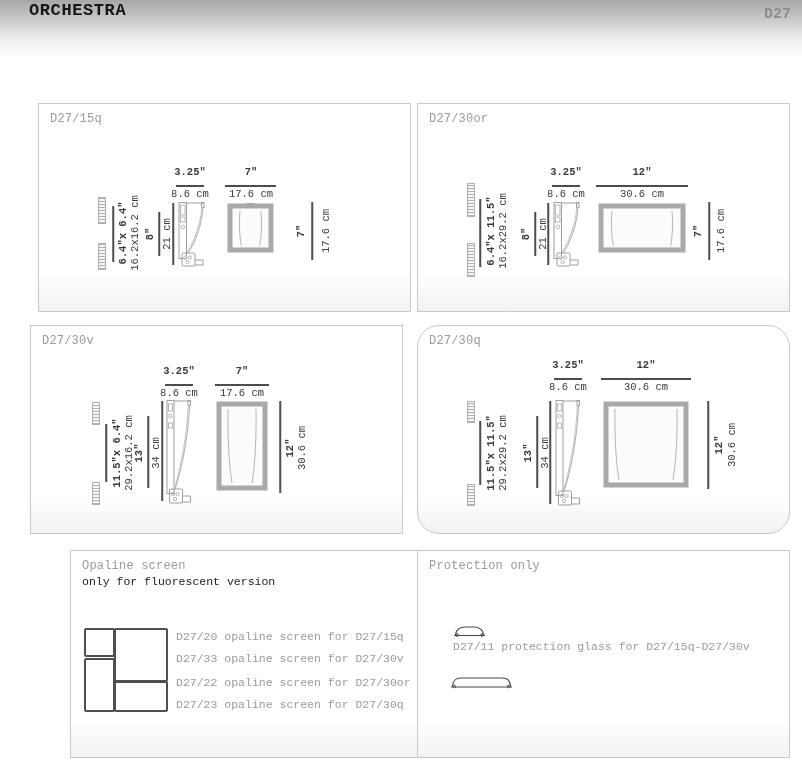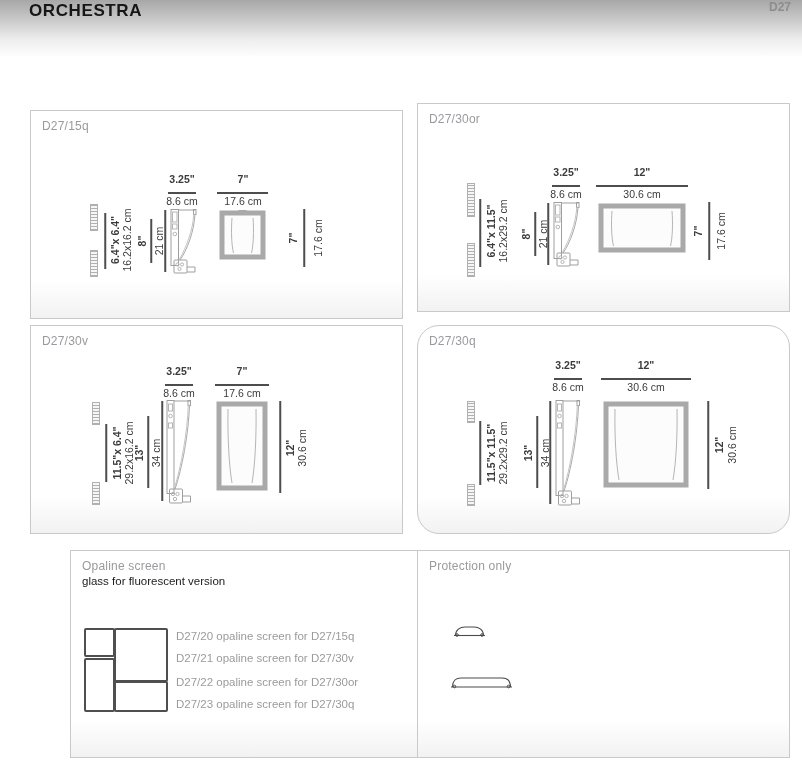--- a/index.html
+++ b/index.html
@@ -1,22 +1,22 @@
 <!DOCTYPE html>
 <html><head>
 <meta charset="utf-8">
 <style>
   html,body{margin:0;padding:0;background:#fff;}
   .page{position:relative;width:802px;height:761px;background:#fff;overflow:hidden;
-        font-family:Liberation Sans, sans-serif;}
+        font-family:Liberation Mono, monospace;}
   .header{position:absolute;left:0;top:0;width:802px;height:56px;
           background:linear-gradient(180deg,#a7a7a7 0%,#c9c9c9 35%,#ededed 70%,#fdfdfd 100%);}
   .header-title{position:absolute;left:29px;top:1px;font-size:17px;font-weight:bold;
                 letter-spacing:.6px;color:#161616;}
-  .header-code{position:absolute;right:11px;top:0;font-size:12px;font-weight:bold;color:#8d8d8d;}
+  .header-code{position:absolute;right:11px;top:6px;font-size:15px;font-weight:bold;color:#8d8d8d;}
   .panel{position:absolute;width:371px;height:207px;border:1px solid #c9c9c9;
          background:linear-gradient(180deg,#ffffff 82%,#f2f2f2 100%);}
   .ptitle{position:absolute;left:11px;top:8px;font-size:12px;color:#9a9a9e;letter-spacing:.2px;}
   .htxt,.vtxt{position:absolute;font-size:10.5px;color:#3b3b3b;white-space:nowrap;line-height:1;}
   .htxt{transform:translateX(-50%);}
   .vtxt{transform:translate(-50%,-50%) rotate(-90deg);}
   .b{font-weight:bold;}
   .hline{position:absolute;height:1.5px;background:#4d4d4d;}
   .vline{position:absolute;width:1.5px;background:#4d4d4d;transform:translateX(-50%);}
   .hatch{position:absolute;width:6px;border:1px solid #b0b0b0;
@@ -30,21 +30,21 @@
 </head>
 <body>
 
 <div class="page">
 
   <div class="header">
     <div class="header-title">ORCHESTRA</div>
     <div class="header-code">D27</div>
   </div>
 
-  <div class="panel" style="left:30px;top:103px;margin-top:7px;">
+  <div class="panel" style="left:38px;top:103px;">
     <div class="ptitle">D27/15q</div>
     <div class="hatch" style="left:59px;top:93px;height:25px;"></div>
     <div class="hatch" style="left:59px;top:139px;height:25px;"></div>
     <div class="vline" style="left:74px;top:102px;height:56px;"></div>
     <div class="vtxt b" style="left:84px;top:129px;">6.4"x 6.4"</div>
     <div class="vtxt" style="left:96px;top:129px;">16.2x16.2 cm</div>
 
     <div class="htxt b" style="left:151px;top:63px;">3.25"</div>
     <div class="hline" style="left:137px;top:81px;width:28px;"></div>
     <div class="htxt" style="left:151px;top:85px;">8.6 cm</div>
@@ -241,44 +241,45 @@
       </svg>
     </div>
 
     <div class="vline" style="left:290px;top:75px;height:88px;"></div>
     <div class="vtxt b" style="left:301px;top:119px;">12"</div>
     <div class="vtxt" style="left:314px;top:119px;">30.6 cm</div>
   </div>
 
   <div class="panel" style="left:30px;top:550px;height:206px;margin-left:40px;">
     <div class="ptitle">Opaline screen</div>
-    <div class="subtitle">glass for fluorescent version</div>
+    <div class="subtitle">only for fluorescent version</div>
 
     <div class="opal-rect" style="left:13px;top:77px;width:27px;height:25px;"></div>
     <div class="opal-rect" style="left:13px;top:107px;width:27px;height:50px;"></div>
     <div class="opal-rect" style="left:43px;top:77px;width:50px;height:50px;"></div>
     <div class="opal-rect" style="left:43px;top:130px;width:50px;height:27px;"></div>
 
     <div class="list-item" style="left:105px;top:80px;">D27/20 opaline screen for D27/15q</div>
-    <div class="list-item" style="left:105px;top:102px;">D27/21 opaline screen for D27/30v</div>
+    <div class="list-item" style="left:105px;top:102px;">D27/33 opaline screen for D27/30v</div>
     <div class="list-item" style="left:105px;top:126px;text-align:center;">D27/22 opaline screen for D27/30or</div>
     <div class="list-item" style="left:105px;top:148px;">D27/23 opaline screen for D27/30q</div>
   </div>
 
   <div class="panel" style="left:417px;top:550px;height:206px;">
     <div class="ptitle">Protection only</div>
 
     <div class="drawing" style="left:35px;top:73px;">
       <svg width="33" height="14" viewBox="0 0 33 14" fill="none">
         <path d="M2.5,11.5 C2.5,6 7,3 12,3 L21,3 C26,3 30.5,6 30.5,11.5" stroke="#4a4a4a" stroke-width="1.1"></path>
         <path d="M1,11.5 H32" stroke="#4a4a4a" stroke-width="1.1"></path>
         <circle cx="4" cy="11" r="1.3" stroke="#4a4a4a"></circle>
         <circle cx="29" cy="11" r="1.3" stroke="#4a4a4a"></circle>
       </svg>
     </div>
+    <div class="list-item" style="left:35px;top:90px;">D27/11 protection glass for D27/15q-D27/30v</div>
 
     <div class="drawing" style="left:32px;top:123px;">
       <svg width="63" height="16" viewBox="0 0 63 16" fill="none">
         <path d="M2.5,13 C2.5,7 6,4 11,4 L52,4 C57,4 60.5,7 60.5,13" stroke="#4a4a4a" stroke-width="1.1"></path>
         <path d="M1,13 H62" stroke="#4a4a4a" stroke-width="1.1"></path>
         <circle cx="4.5" cy="12.5" r="1.3" stroke="#4a4a4a"></circle>
         <circle cx="58.5" cy="12.5" r="1.3" stroke="#4a4a4a"></circle>
       </svg>
     </div>
   </div>

